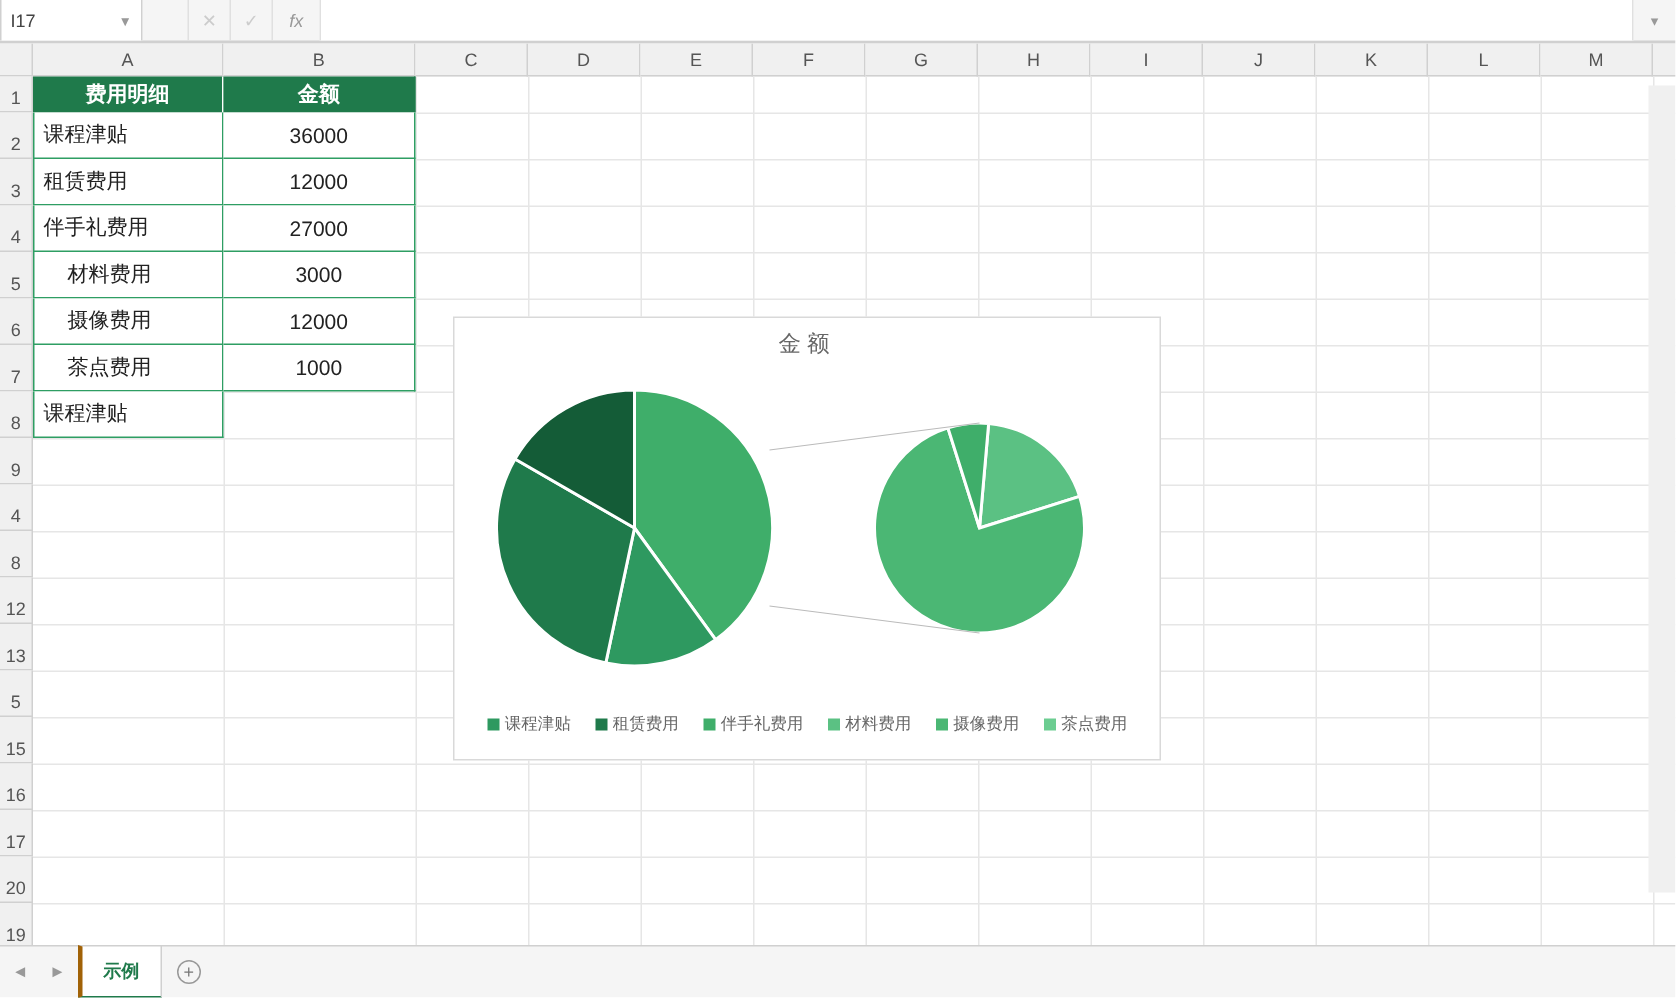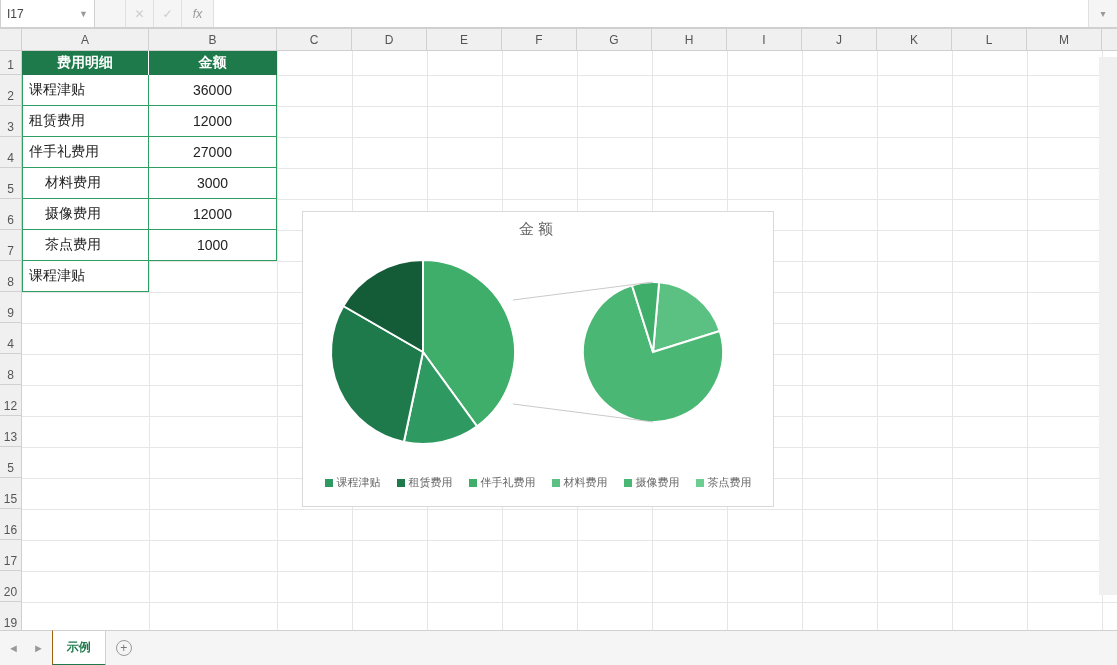--- a/index.html
+++ b/index.html
@@ -49,21 +49,21 @@
   .legend { position:absolute; bottom:16px; left:0; right:0; display:flex; justify-content:center; gap:16px; font-size:11px; color:#666; }
   .legend-item { display:flex; align-items:center; gap:4px; }
   .swatch { width:8px; height:8px; }
 
   
   .tabstrip { height:35px; border-top:1px solid #d0d0d0; background:#f5f5f5; display:flex; align-items:stretch; }
   .tabnav { display:flex; align-items:center; padding:0 8px; gap:14px; color:#999; font-size:11px; }
   .tabnav span { cursor:default; }
   .tabs { display:flex; align-items:flex-end; }
   .tab { padding:8px 14px; border-right:1px solid #d0d0d0; background:#f5f5f5; font-size:12px; }
-  .tab.active { background:#fff; border-top:1px solid #d0d0d0; border-left:1px solid #a16207; border-bottom:2px solid #1f7a4b; color:#1f7a4b; font-weight:bold; position:relative; top:1px;text-align:right;}
+  .tab.active { background:#fff; border-top:1px solid #d0d0d0; border-left:3px solid #a16207; border-bottom:2px solid #1f7a4b; color:#1f7a4b; font-weight:bold; position:relative; top:1px;text-align:right;}
   .newtab { width:36px; display:flex; align-items:center; justify-content:center; color:#777; font-size:14px; }
   .newtab .circle { width:16px; height:16px; border:1px solid #999; border-radius:50%; display:flex; align-items:center; justify-content:center; font-size:12px; line-height:12px;}
   .scrollbar-v { position:absolute; right:0; top:28px; bottom:35px; width:18px; background:#f0f0f0;}
 </style>
 </head>
 <body>
 
 <div class="fbar">
   <div class="namebox">
     <span>I17</span>

